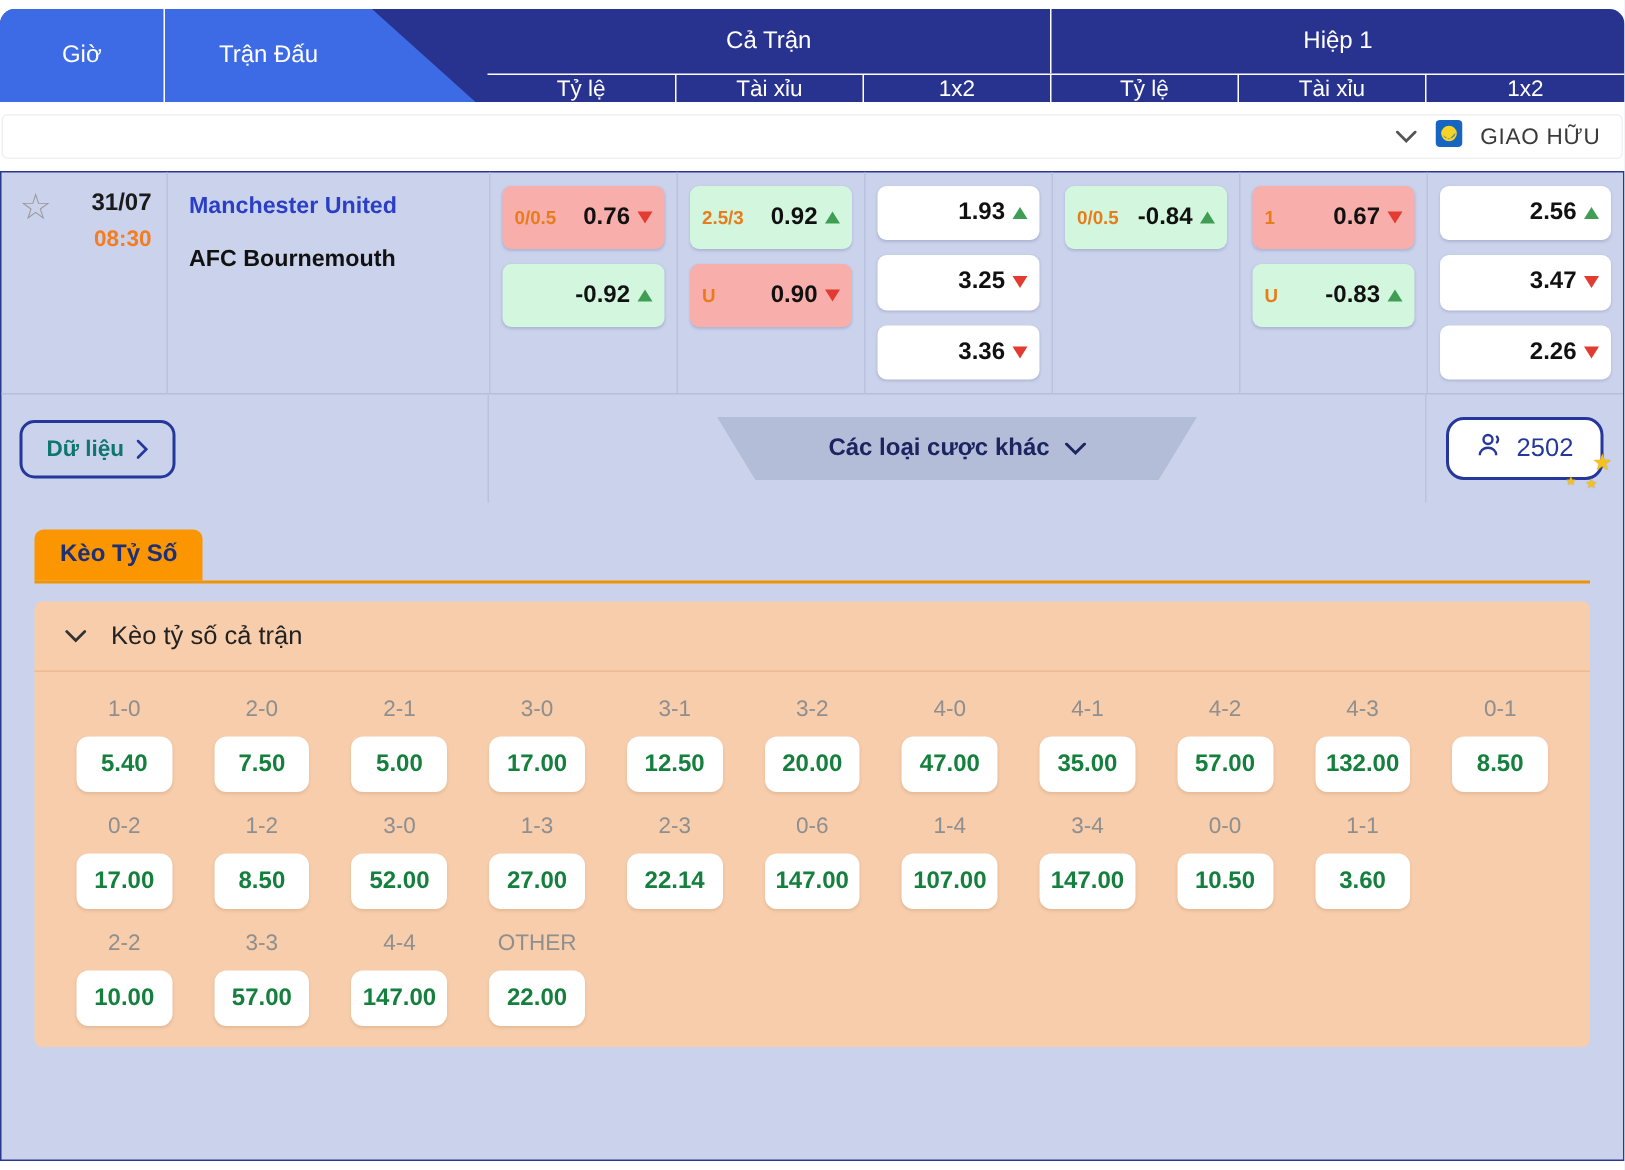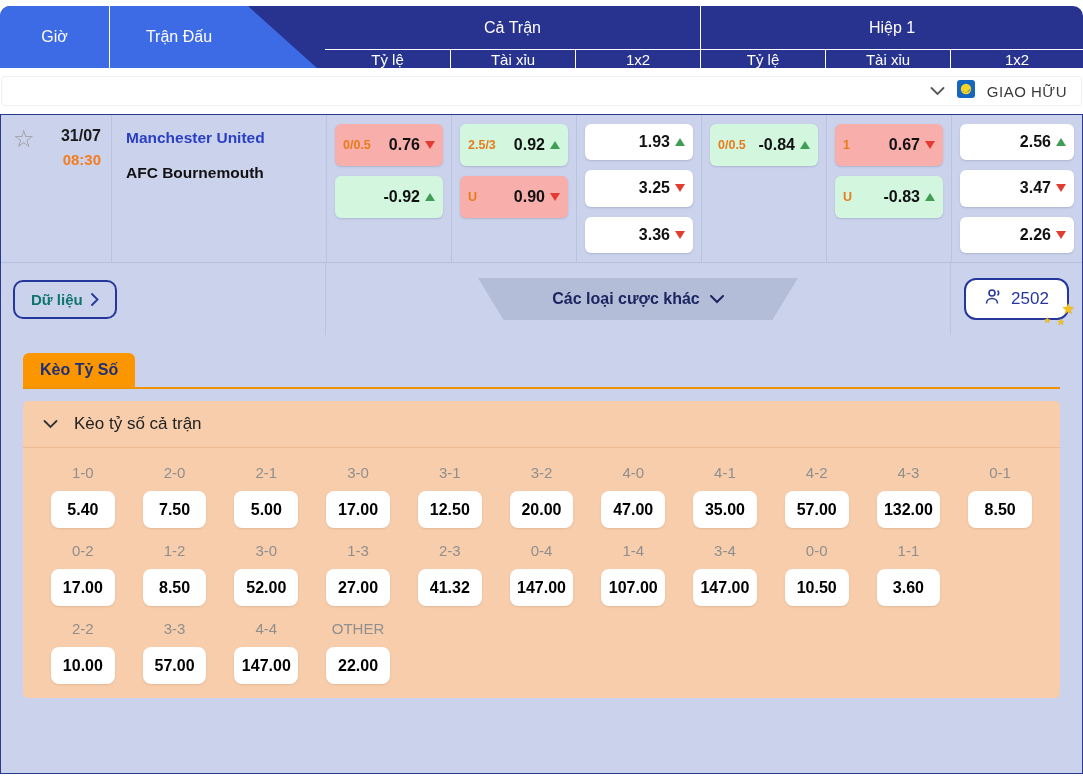--- a/index.html
+++ b/index.html
@@ -79,21 +79,21 @@
     font-size:16px; font-weight:bold; border-radius:6px 6px 0 0; cursor:pointer; }
   .tab-rule { border-bottom:2px solid #ef9400; }
   .score-panel { margin:12px 22px 0; background:#f7cdab; border-radius:5px; padding-bottom:14px; }
   .sp-head { display:flex; align-items:center; gap:16px; padding:13px 20px; color:#222;
     font-size:17px; border-bottom:1px solid #eeba92; cursor:pointer; }
   .score-grid { padding:2px 14px 0; }
   .score-row { display:grid; grid-template-columns:repeat(11,1fr); margin-top:14px; }
   .score-cell { text-align:center; }
   .sc-label { font-size:15px; color:#8f8f8f; margin-bottom:10px; }
   .sc-card { margin:0 14px; background:#fff; border-radius:8px; height:37px; line-height:37px;
-    font-size:16px; font-weight:bold; color:#000000; box-shadow:0 1px 2px rgba(120,80,40,.15); cursor:pointer; }
+    font-size:16px; font-weight:bold; color:#15803d; box-shadow:0 1px 2px rgba(120,80,40,.15); cursor:pointer; }
 </style>
 </head>
 <body>
 
 <div class="hdr">
   <div class="hdr-right">
     <div class="hdr-groups">
       <div class="hdr-group">Cả Trận</div>
       <div class="hdr-group">Hiệp 1</div>
     </div>
@@ -325,24 +325,24 @@
           <div class="score-cell">
             <div class="sc-label">3-0</div>
             <div class="sc-card">52.00</div>
           </div>
           <div class="score-cell">
             <div class="sc-label">1-3</div>
             <div class="sc-card">27.00</div>
           </div>
           <div class="score-cell">
             <div class="sc-label">2-3</div>
-            <div class="sc-card">41.32</div>
-          </div>
-          <div class="score-cell">
-            <div class="sc-label">0-4</div>
+            <div class="sc-card">22.14</div>
+          </div>
+          <div class="score-cell">
+            <div class="sc-label">0-6</div>
             <div class="sc-card">147.00</div>
           </div>
           <div class="score-cell">
             <div class="sc-label">1-4</div>
             <div class="sc-card">107.00</div>
           </div>
           <div class="score-cell">
             <div class="sc-label">3-4</div>
             <div class="sc-card">147.00</div>
           </div>

